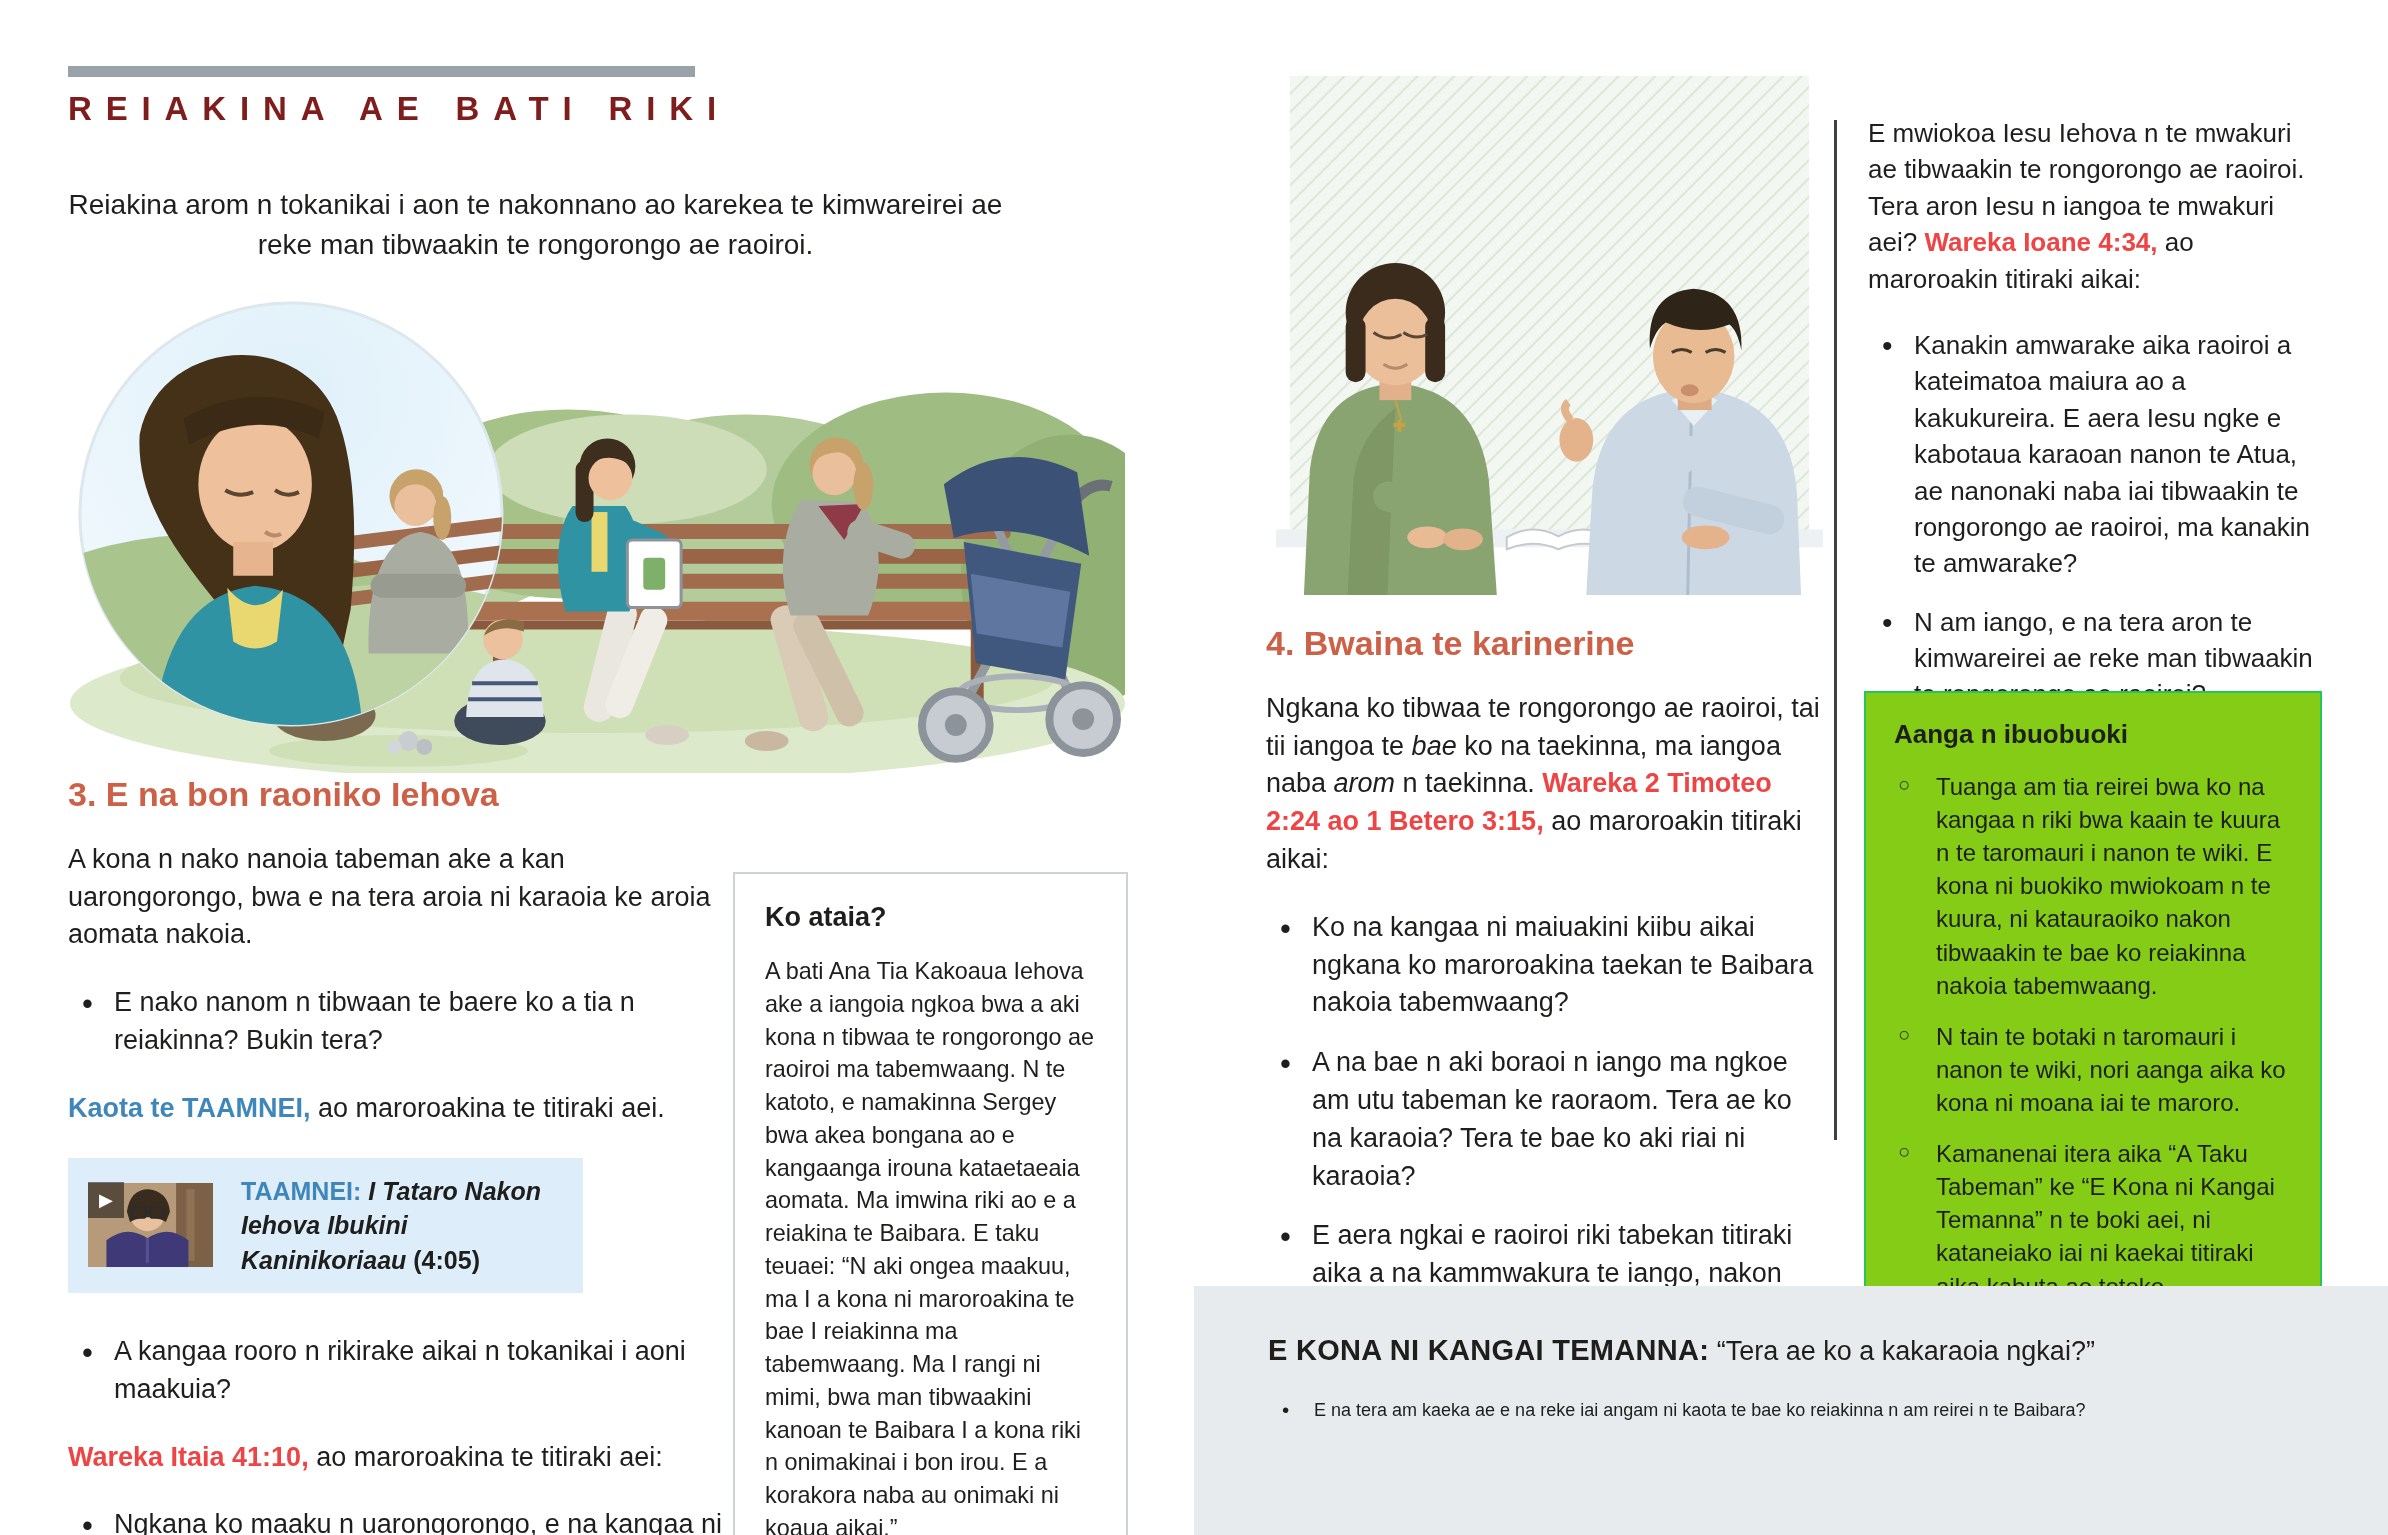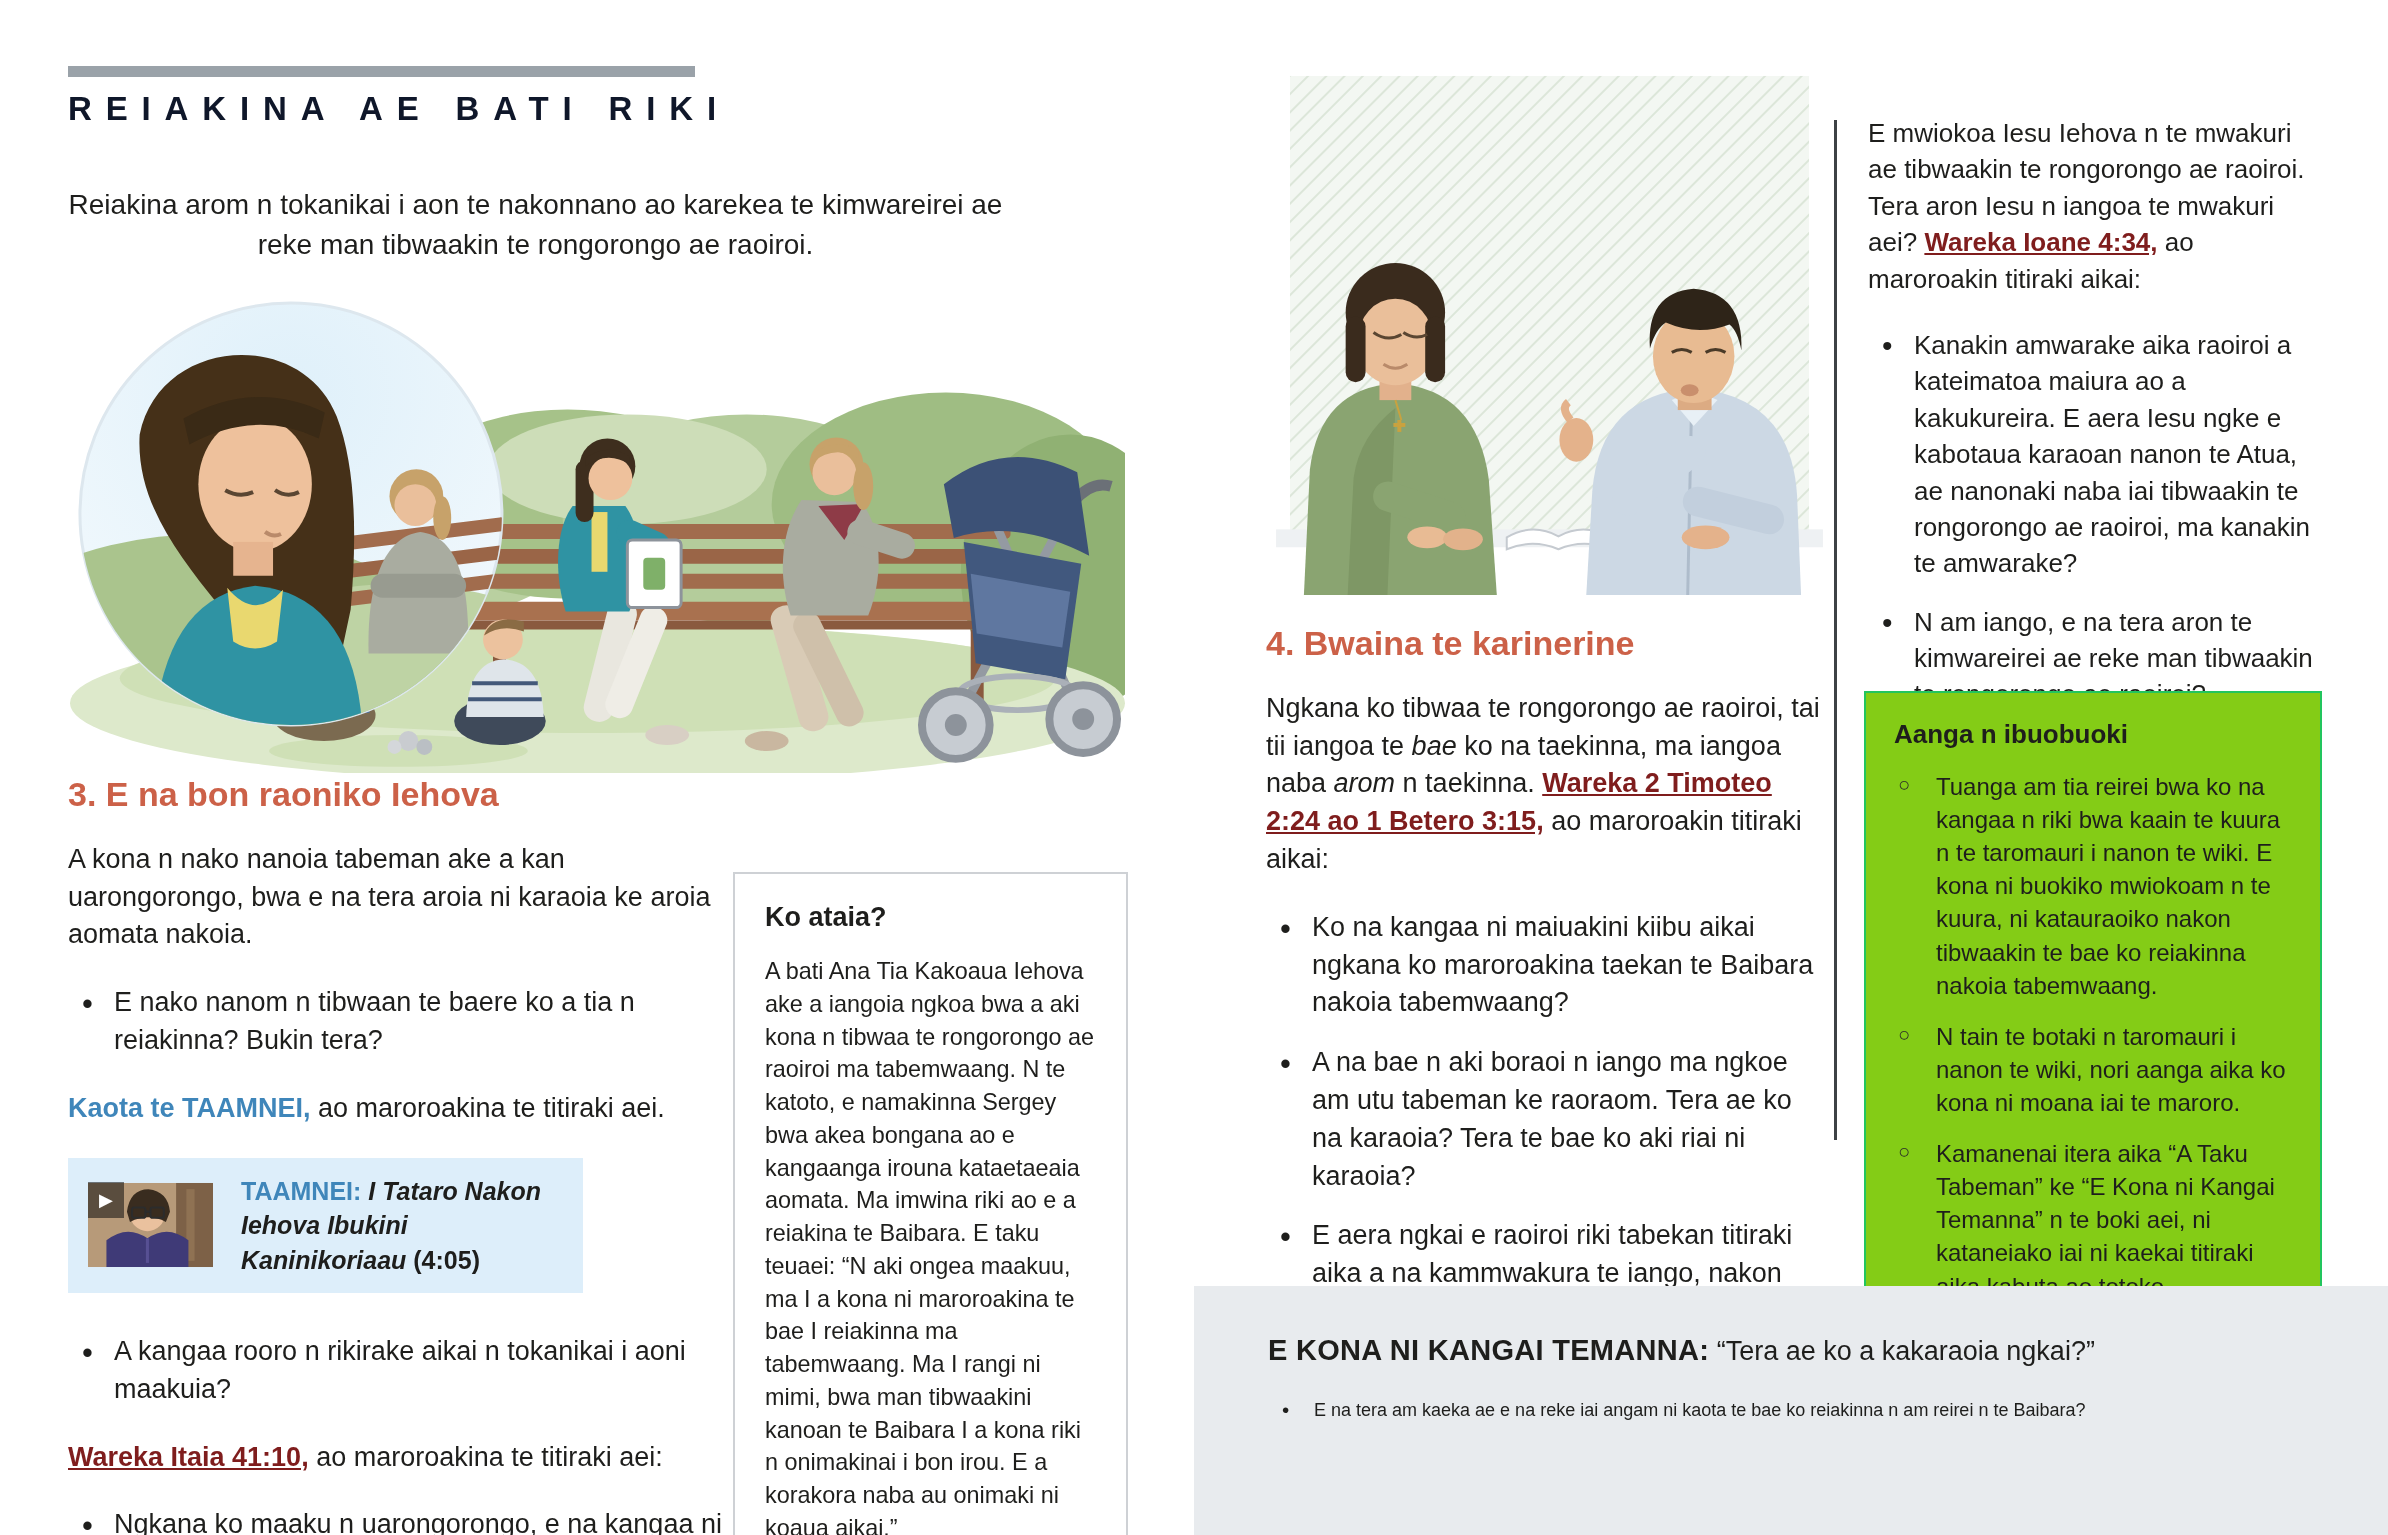--- a/index.html
+++ b/index.html
@@ -3,30 +3,30 @@
 <meta charset="utf-8">
 <style>
   html,body{margin:0;padding:0;}
   body{
     width:2388px;height:1535px;position:relative;background:#ffffff;
     font-family:"Liberation Sans", sans-serif;color:#1e1e1c;overflow:hidden;
   }
   
   .kicker-bar{position:absolute;left:68px;top:66px;width:627px;height:11px;background:#9aa2a9;}
   .kicker-title{position:absolute;left:68px;top:90px;font-size:33px;font-weight:bold;
-    letter-spacing:0.42em;color:#0f172a;white-space:nowrap;}
+    letter-spacing:0.42em;color:#7f1d1d;white-space:nowrap;}
   .intro{position:absolute;left:68px;top:157px;width:935px;font-size:28px;line-height:1.42;text-align:center;}
   
   .park-illo{position:absolute;left:70px;top:275px;width:1055px;height:498px;}
   .study-illo{position:absolute;left:1276px;top:70px;width:547px;height:525px;}
   .illo-svg{width:100%;height:100%;display:block;}
   
   .sec h2{font-size:34px;line-height:1.2;font-weight:bold;color:#cc6148;margin:0 0 26px 0;}
   .sec p{font-size:27px;line-height:1.4;margin:0 0 30px 0;}
-  .orange-link{color:#7f1d1d;font-weight:bold;cursor:pointer;text-decoration:underline;}
+  .orange-link{color:#ef4444;font-weight:bold;cursor:pointer;}
   .blue-link{color:#3f86ba;font-weight:bold;cursor:pointer;}
   ul.dots{list-style:none;margin:0 0 30px 0;padding:0;}
   ul.dots li{position:relative;padding-left:46px;margin-bottom:22px;font-size:27px;line-height:1.4;}
   ul.dots li::before{content:"•";position:absolute;left:14px;top:-2px;font-size:1.15em;color:#1e1e1c;}
   
   .sec3{position:absolute;left:68px;top:774px;width:665px;}
   .lead-line{font-size:27px;line-height:1.4;margin:4px 0 28px 0;}
   .video-box{display:flex;align-items:center;gap:28px;background:#ddeefa;
     padding:16px 20px;width:515px;box-sizing:border-box;margin:0 0 40px 0;cursor:pointer;}
   .video-thumb{position:relative;width:125px;height:86px;flex:none;}

